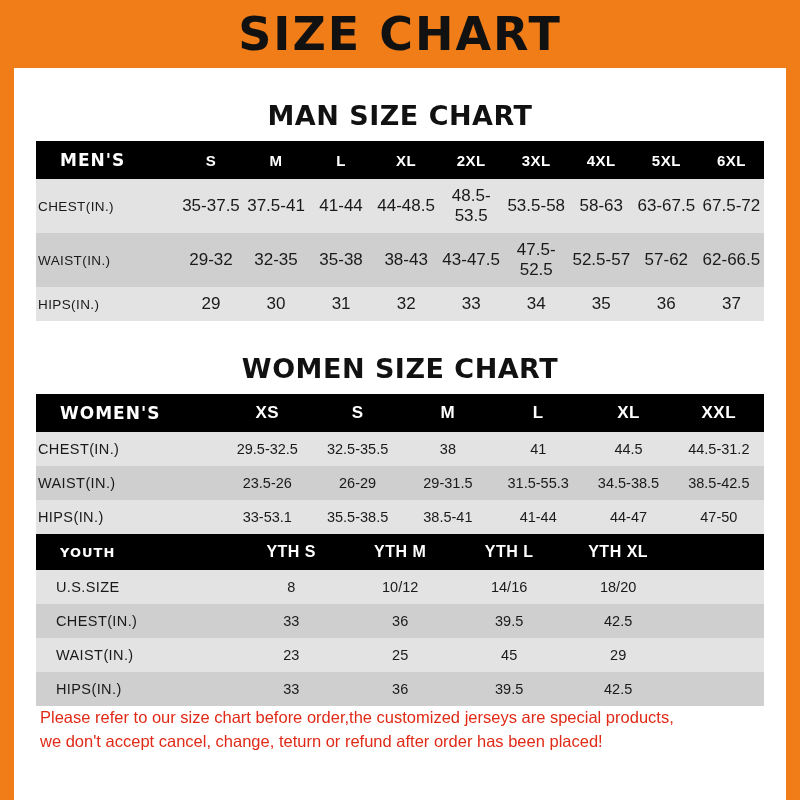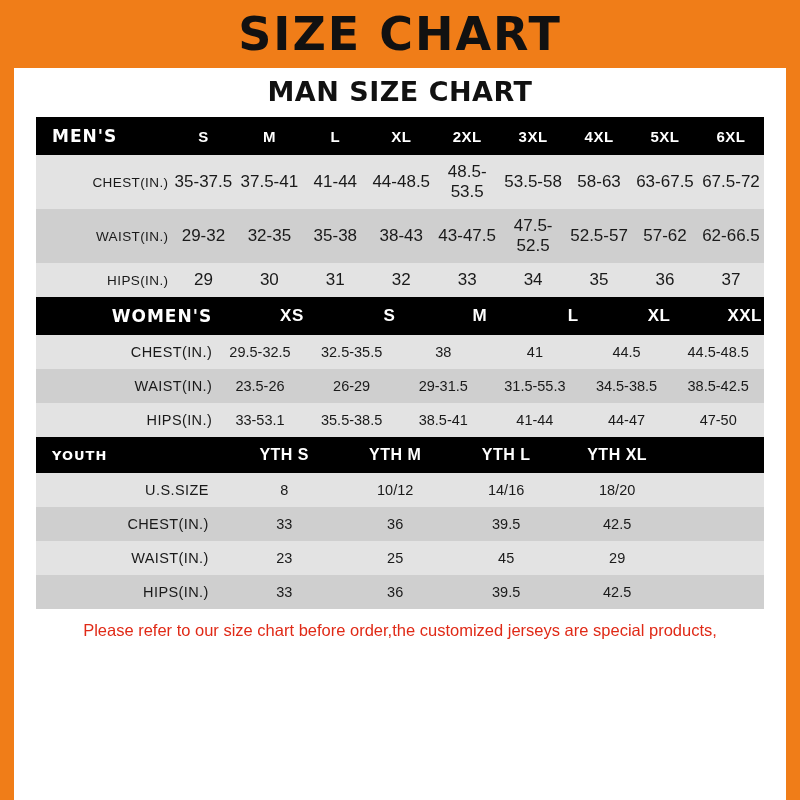--- a/index.html
+++ b/index.html
@@ -40,21 +40,21 @@
   .content {
     padding: 0 22px;
   }
   .section-title {
     text-align: center;
     font-family: "DejaVu Sans", sans-serif;
     font-weight: bold;
     font-size: 27px;
     color: #111111;
     letter-spacing: 0.5px;
-    margin: 8px 0 10px 0;
+    margin: 32px 0 10px 0;
   }
   table.size-table {
     width: 100%;
     border-collapse: collapse;
     table-layout: fixed;
   }
   table.size-table th,
   table.size-table td {
     text-align: center;
     font-family: "Liberation Sans", sans-serif;
@@ -66,56 +66,56 @@
   }
   table.size-table thead th {
     color: #ffffff;
     font-weight: bold;
     font-size: 15px;
     padding: 9px 2px;
     letter-spacing: 0.5px;
   }
   table.size-table thead th.rowlabel {
     text-align: left;
-    padding-left: 16px;
+    padding-left: 24px;
     font-family: "DejaVu Sans", sans-serif;
     font-size: 16.5px;
     letter-spacing: 1px;
   }
   table.size-table tbody td {
     font-size: 14px;
     padding: 7px 2px;
   }
   table.size-table tbody td.rowlabel {
     font-size: 14.5px;
     letter-spacing: 0.4px;
-    text-align: right;
+    text-align: left;
   }
   table.size-table tbody tr.odd {
     background: #e3e3e3;
   }
   table.size-table tbody tr.even {
     background: #cfcfcf;
   }
   
   #men-table thead th.rowlabel { font-size: 17px; }
   #men-table tbody td { font-size: 17px; }
   #men-table tbody td.rowlabel { font-size: 13.5px; }
 
-  #women-table thead th { font-size: 17px; text-align: right; }
+  #women-table thead th { font-size: 17px; }
   #women-table thead th.rowlabel { font-size: 17px; }
   #women-table tbody td { font-size: 14.5px; padding: 9px 2px; }
 
   #youth-table thead th { font-size: 16px; }
   #youth-table thead th.rowlabel { font-size: 13px; }
   #youth-table tbody td { font-size: 14.5px; padding: 9px 20px; }
 
   .footer-note {
-    margin-top: 10px;
-    text-align: center;
+    margin-top: 0;
+    text-align: left;
     color: #e02a17;
     font-size: 16.5px;
     line-height: 1.45;
     font-family: "Liberation Sans", sans-serif;
     padding: 0 4px;
   }
   .footer-note div { white-space: nowrap; }
 </style>
 </head>
 <body>
@@ -177,41 +177,42 @@
           <td>32</td>
           <td>33</td>
           <td>34</td>
           <td>35</td>
           <td>36</td>
           <td>37</td>
         </tr>
       </tbody>
     </table>
 
+    <div class="section-title">WOMEN SIZE CHART</div>
     <table class="size-table" id="women-table">
       <thead>
         <tr>
           <th class="rowlabel" style="width:22%">WOMEN'S</th>
           <th>XS</th>
           <th>S</th>
           <th>M</th>
           <th>L</th>
           <th>XL</th>
           <th>XXL</th>
         </tr>
       </thead>
       <tbody>
         <tr class="odd">
           <td class="rowlabel">CHEST(IN.)</td>
           <td>29.5-32.5</td>
           <td>32.5-35.5</td>
           <td>38</td>
           <td>41</td>
           <td>44.5</td>
-          <td>44.5-48.5</td>
+          <td>44.5-31.2</td>
         </tr>
         <tr class="even">
           <td class="rowlabel">WAIST(IN.)</td>
           <td>23.5-26</td>
           <td>26-29</td>
           <td>29-31.5</td>
           <td>31.5-55.3</td>
           <td>34.5-38.5</td>
           <td>38.5-42.5</td>
         </tr>
@@ -269,16 +270,17 @@
           <td>36</td>
           <td>39.5</td>
           <td>42.5</td>
           <td></td>
         </tr>
       </tbody>
     </table>
 
     <div class="footer-note">
       <div>Please refer to our size chart before order,the customized jerseys are special products,</div>
+      <div>we don't accept cancel, change, teturn or refund after order has been placed!</div>
     </div>
 
   </div>
 </div>
 
 </body></html>

